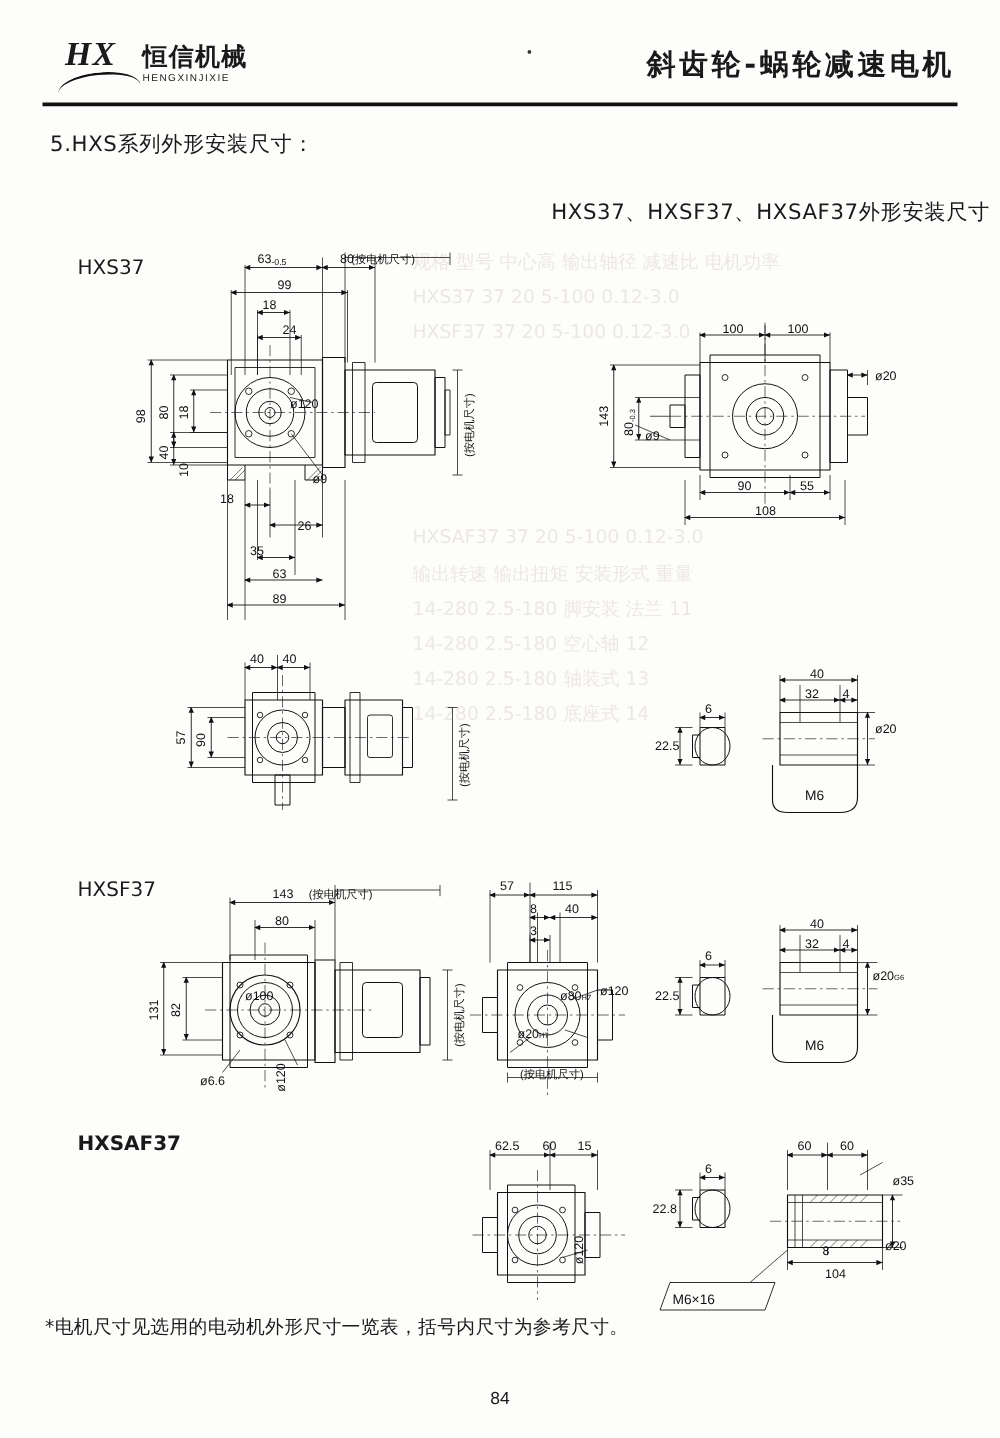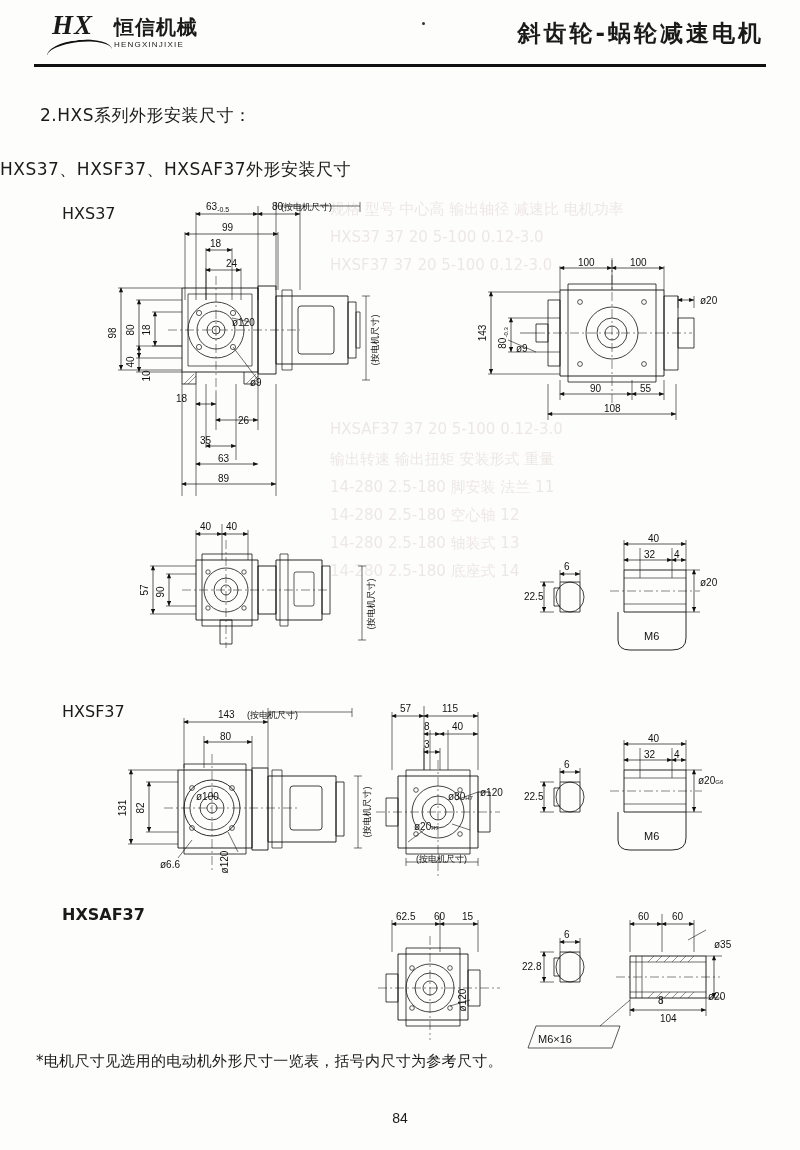--- a/index.html
+++ b/index.html
@@ -8,21 +8,21 @@
     background:#fdfdfb;
     font-family:"Liberation Sans", sans-serif;
     color:#1a1a1a;
     position:relative;
     overflow:hidden;
   }
   .page{position:relative;width:800px;height:1150px;}
 
   
   .header{
-    position:absolute;left:34px;top:8px;width:732px;height:58px;
+    position:absolute;left:34px;top:26px;width:732px;height:58px;
   }
   .header-rule{
     position:absolute;left:0;top:56px;width:732px;height:3px;background:#111;
   }
   .logo{
     position:absolute;left:12px;top:2px;width:200px;height:52px;
   }
   .logo-hx{
     position:absolute;left:6px;top:0px;
     font-family:"Liberation Serif", serif;
@@ -49,21 +49,21 @@
     font-family:"DejaVu Sans", sans-serif;
   }
   .dot-top{position:absolute;left:388px;top:14px;width:3px;height:3px;background:#333;border-radius:50%;}
 
   
   .sec-title{
     position:absolute;left:40px;top:104px;font-size:17px;font-weight:500;
     font-family:"DejaVu Sans", sans-serif;letter-spacing:.5px;
   }
   .fig-title{
-    position:absolute;left:0;top:158px;width:780px;text-align:left;
+    position:absolute;left:12px;top:158px;width:780px;text-align:right;
     font-size:17px;font-family:"DejaVu Sans", sans-serif;letter-spacing:.5px;
   }
 
   .model-label{
     position:absolute;font-size:16px;font-family:"DejaVu Sans", sans-serif;
   }
   #m1{left:62px;top:204px;}
   #m2{left:62px;top:702px;}
   #m3{left:62px;top:905px;font-weight:bold;}
 
@@ -107,21 +107,21 @@
       <div class="logo-swoosh"></div>
       <div class="logo-hx">HX</div>
       <div class="logo-cn">恒信机械</div>
       <div class="logo-py">HENGXINJIXIE</div>
     </div>
     <div class="dot-top"></div>
     <div class="header-title">斜齿轮-蜗轮减速电机</div>
     <div class="header-rule"></div>
   </div>
 
-  <div class="sec-title">2.HXS系列外形安装尺寸：</div>
+  <div class="sec-title">5.HXS系列外形安装尺寸：</div>
   <div class="fig-title">HXS37、HXSF37、HXSAF37外形安装尺寸</div>
 
   <div class="model-label" id="m1">HXS37</div>
   <div class="model-label" id="m2">HXSF37</div>
   <div class="model-label" id="m3">HXSAF37</div>
 
   <div class="draw">
   <svg width="800" height="1150" viewBox="0 0 800 1150" xmlns="http://www.w3.org/2000/svg">
     <defs>
       <marker id="ar" markerWidth="8" markerHeight="8" refX="7" refY="3" orient="auto">

